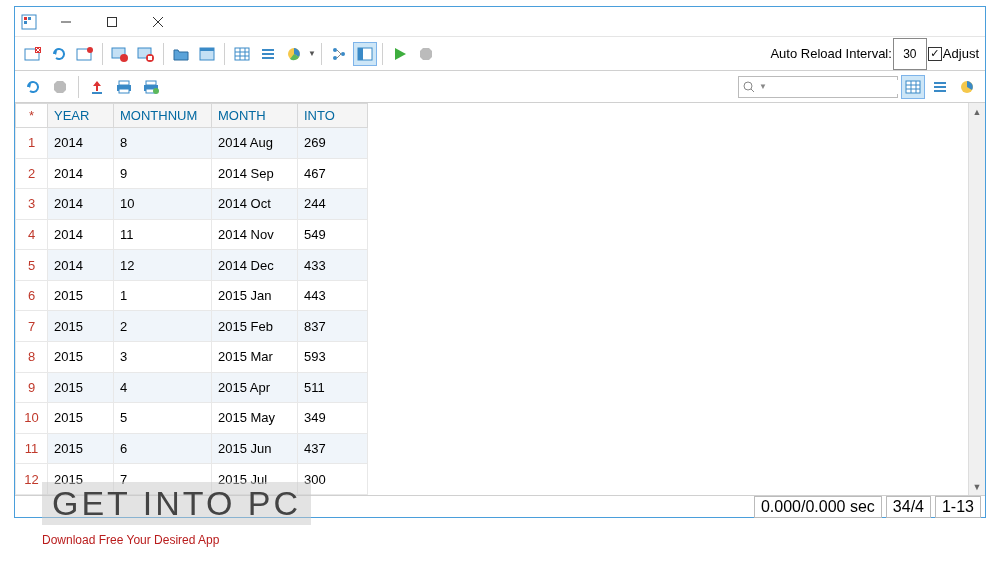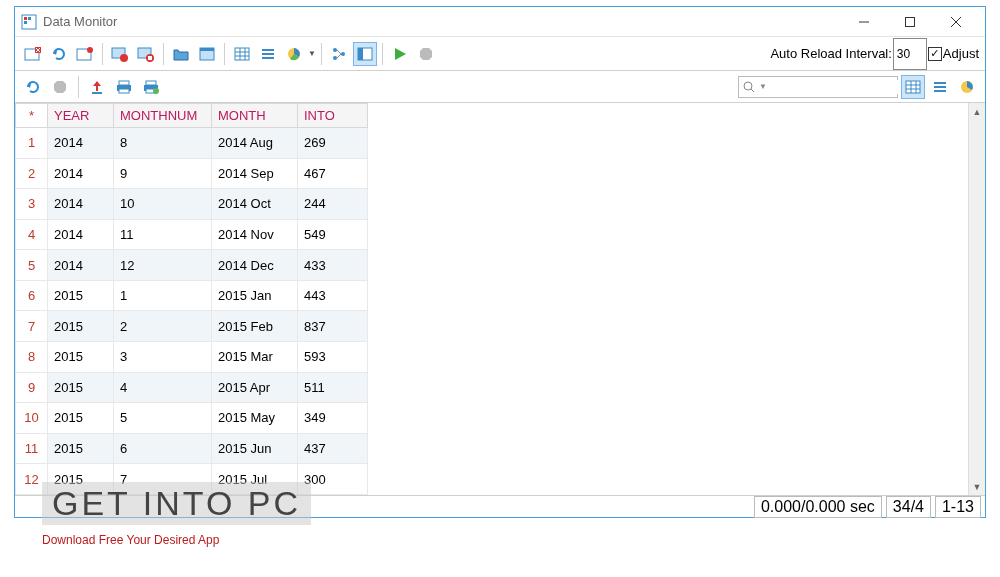--- a/index.html
+++ b/index.html
@@ -7,35 +7,35 @@
 .window { border: 1px solid #4a9edb; background: #fff; width: 972px; margin: 6px auto 0; height: 512px; display: flex; flex-direction: column; }
 .titlebar { height: 30px; background: #fff; display: flex; align-items: center; padding: 0 6px; border-bottom: 1px solid #e5e5e5; }
 .titlebar .app-icon { width: 16px; height: 16px; margin-right: 6px; }
 .titlebar .title { color: #666; font-size: 13px; flex: 1; }
 .win-btn { width: 46px; height: 29px; display: flex; align-items: center; justify-content: center; color: #333; }
 .toolbar1 { height: 34px; border-bottom: 1px solid #d0d0d0; display: flex; align-items: center; padding: 0 6px; gap: 2px; }
 .tb-btn { width: 24px; height: 24px; display: flex; align-items: center; justify-content: center; border: 1px solid transparent; }
 .tb-btn.active { border: 1px solid #7eb4ea; background: #cde6f7; }
 .tb-sep { width: 1px; height: 22px; background: #d0d0d0; margin: 0 3px; }
 .tb-right { margin-left: auto; display: flex; align-items: center; gap: 1px; }
-.tb-input { width: 34px; height: 20px; border: 1px solid #888; padding: 15px 3px; font-size: 12px; text-align: left; }
+.tb-input { width: 34px; height: 20px; border: 1px solid #888; padding: 15px 3px; font-size: 12px; text-align: center; }
 .tb-check { width: 14px; height: 14px; border: 1px solid #333; display: inline-flex; align-items: center; justify-content: center; font-size: 11px; }
 .tabrow { height: 30px; border-bottom: 1px solid #d0d0d0; display: flex; align-items: flex-end; padding: 0 4px; }
 .tab { border: 1px solid #b0b0b0; border-bottom: none; background: #fff; padding: 4px 8px; display: flex; align-items: center; gap: 6px; border-radius: 3px 3px 0 0; position: relative; top: 1px; border-top: 2px solid #2a8dd4; }
 .tab .label { color: #1a6fb0; font-weight: 600; }
 .tab-close { color: #555; font-weight: bold; }
 .toolbar2 { height: 32px; border-bottom: 1px solid #d0d0d0; display: flex; align-items: center; padding: 0 6px; gap: 3px; }
 .toolbar2 .spacer { flex: 1; }
 .search-box { width: 160px; height: 22px; border: 1px solid #bbb; display: flex; align-items: center; padding: 0 4px; gap: 4px; }
 .search-box input { border: none; outline: none; flex: 1; font-size: 12px; }
 .view-btn { width: 24px; height: 24px; display: flex; align-items: center; justify-content: center; border: 1px solid transparent; }
 .view-btn.active { border: 1px solid #7eb4ea; background: #cde6f7; }
 .grid-wrap { flex: 1; overflow: hidden; position: relative; display: flex; }
 .grid { border-collapse: collapse; font-size: 13px; }
-.grid th { background: #f5f5f5; border: 1px solid #d8d8d8; padding: 4px 6px; text-align: left; font-weight: normal; color: #be185d; height: 24px; }
+.grid th { background: #f5f5f5; border: 1px solid #d8d8d8; padding: 4px 6px; text-align: left; font-weight: normal; color: #0369a1; height: 24px; }
 .grid td { border: 1px solid #e8e8e8; padding: 3px 6px; height: 22px; }
 .grid .rownum { color: #c0392b; text-align: center; width: 32px; background: #fff; }
 .grid .num { }
 .grid tbody tr:nth-child(odd) td:not(.rownum) { background: #f0f5fa; }
 .col-year { width: 66px; }
 .col-mn { width: 98px; }
 .col-month { width: 86px; }
 .col-count { width: 70px; }
 .scrollbar { width: 17px; background: #f0f0f0; border-left: 1px solid #ddd; position: absolute; right: 0; top: 0; bottom: 0; }
 .scroll-arrow { height: 17px; display: flex; align-items: center; justify-content: center; color: #666; font-size: 9px; }
@@ -52,21 +52,20 @@
 <div class="window">
   <div class="titlebar">
     <span class="app-icon">
       <svg width="16" height="16">
           <rect x="1" y="1" width="14" height="14" fill="#fff" stroke="#3a8ac7"></rect>
           <rect x="3" y="3" width="3" height="3" fill="#d33"></rect>
           <rect x="7" y="3" width="3" height="3" fill="#3a8ac7"></rect>
           <rect x="3" y="7" width="3" height="3" fill="#3a8ac7"></rect>
         </svg>
     </span>
-    <span class="title">Data Monitor</span>
     <div class="win-btn">
         <svg width="10" height="10">
           <line x1="0" y1="5" x2="10" y2="5" stroke="#333"></line>
         </svg>
       </div>
     <div class="win-btn">
         <svg width="10" height="10">
           <rect x="0.5" y="0.5" width="9" height="9" fill="none" stroke="#333"></rect>
         </svg>
       </div>

